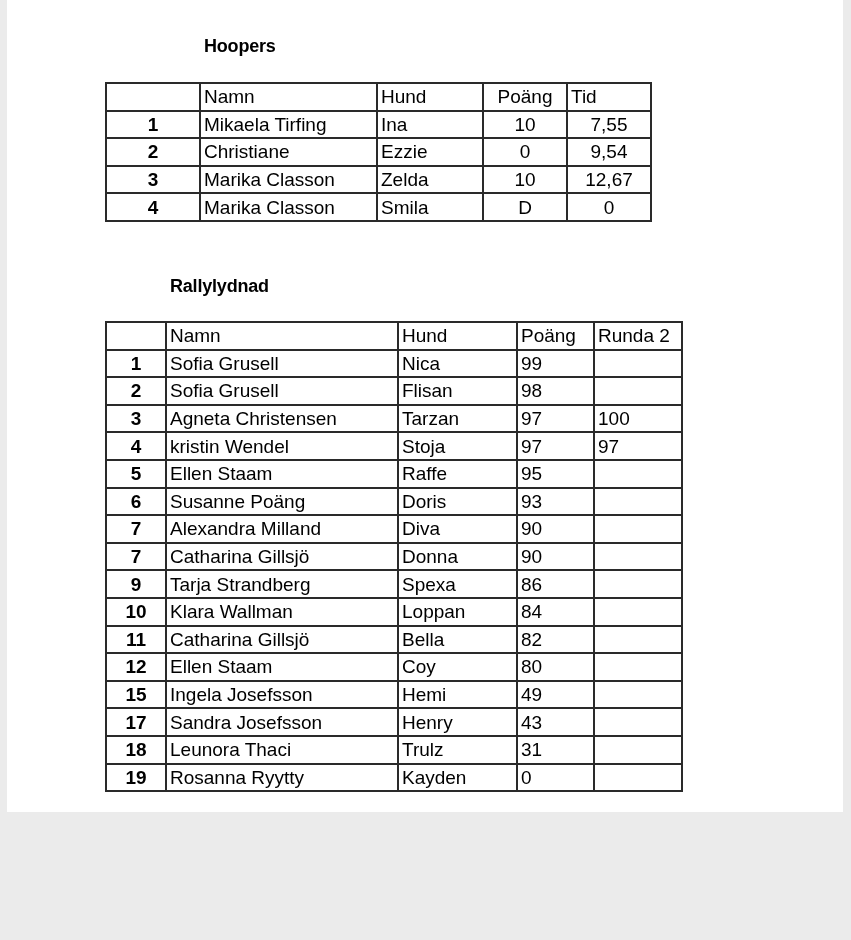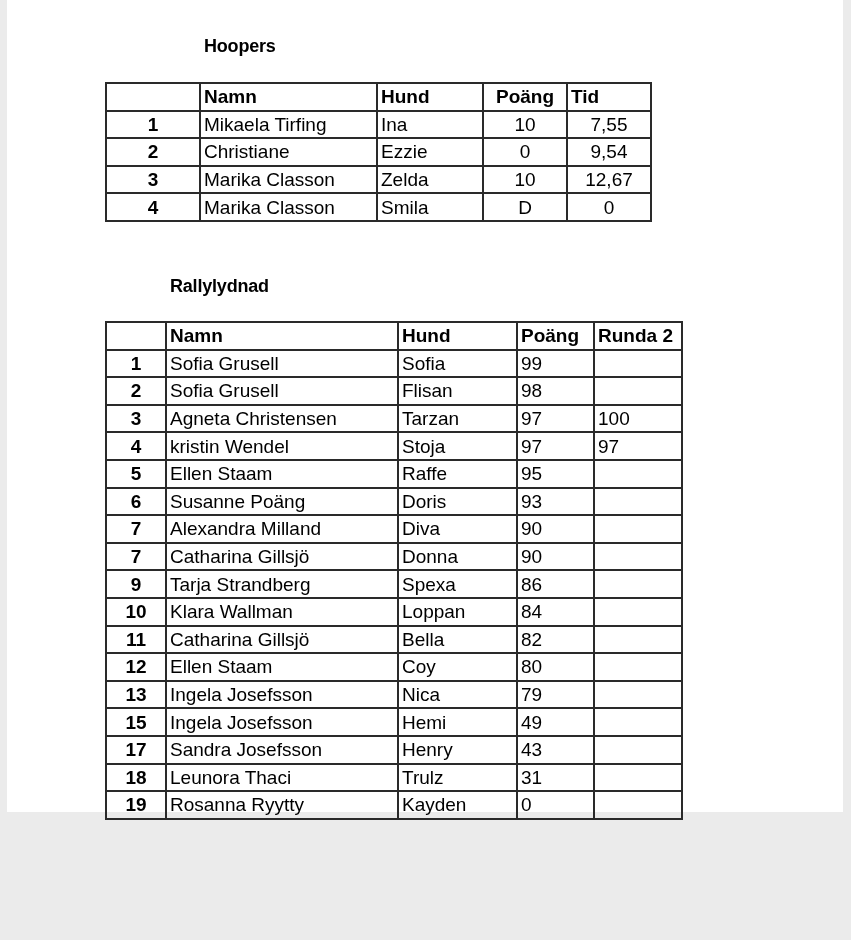--- a/index.html
+++ b/index.html
@@ -19,21 +19,21 @@
       letter-spacing: -0.2px;
     }
     table {
       position: absolute; border-collapse: collapse;
       font-size: 19px; table-layout: fixed;
     }
     td {
       border: 2px solid #2a2a2a; padding: 0 3px; height: 25.6px;
       white-space: nowrap; overflow: hidden; line-height: 25px;
     }
-    .hdr td { font-weight: bold; margin-left: 20px; }
+    .hdr td { font-weight: normal; margin-left: 20px; }
     .rank { font-weight: bold; text-align: center; }
     .c { text-align: center; }
     .r { text-align: center; }
     .l { text-align: left; }
   </style>
 </head>
 <body>
 
 <div class="page">
 
@@ -100,21 +100,21 @@
       <tr class="hdr">
         <td></td>
         <td class="l">Namn</td>
         <td class="l">Hund</td>
         <td class="l">Poäng</td>
         <td class="l">Runda 2</td>
       </tr>
     <tr>
           <td class="rank">1</td>
           <td>Sofia Grusell</td>
-          <td>Sofia</td>
+          <td>Nica</td>
           <td>99</td>
           <td></td>
         </tr>
         <tr>
           <td class="rank">2</td>
           <td>Sofia Grusell</td>
           <td>Flisan</td>
           <td>98</td>
           <td></td>
         </tr>
@@ -182,27 +182,20 @@
           <td></td>
         </tr>
         <tr>
           <td class="rank">12</td>
           <td>Ellen Staam</td>
           <td>Coy</td>
           <td>80</td>
           <td></td>
         </tr>
         <tr>
-          <td class="rank">13</td>
-          <td>Ingela Josefsson</td>
-          <td>Nica</td>
-          <td>79</td>
-          <td></td>
-        </tr>
-        <tr>
           <td class="rank">15</td>
           <td>Ingela Josefsson</td>
           <td>Hemi</td>
           <td>49</td>
           <td></td>
         </tr>
         <tr>
           <td class="rank">17</td>
           <td>Sandra Josefsson</td>
           <td>Henry</td>

